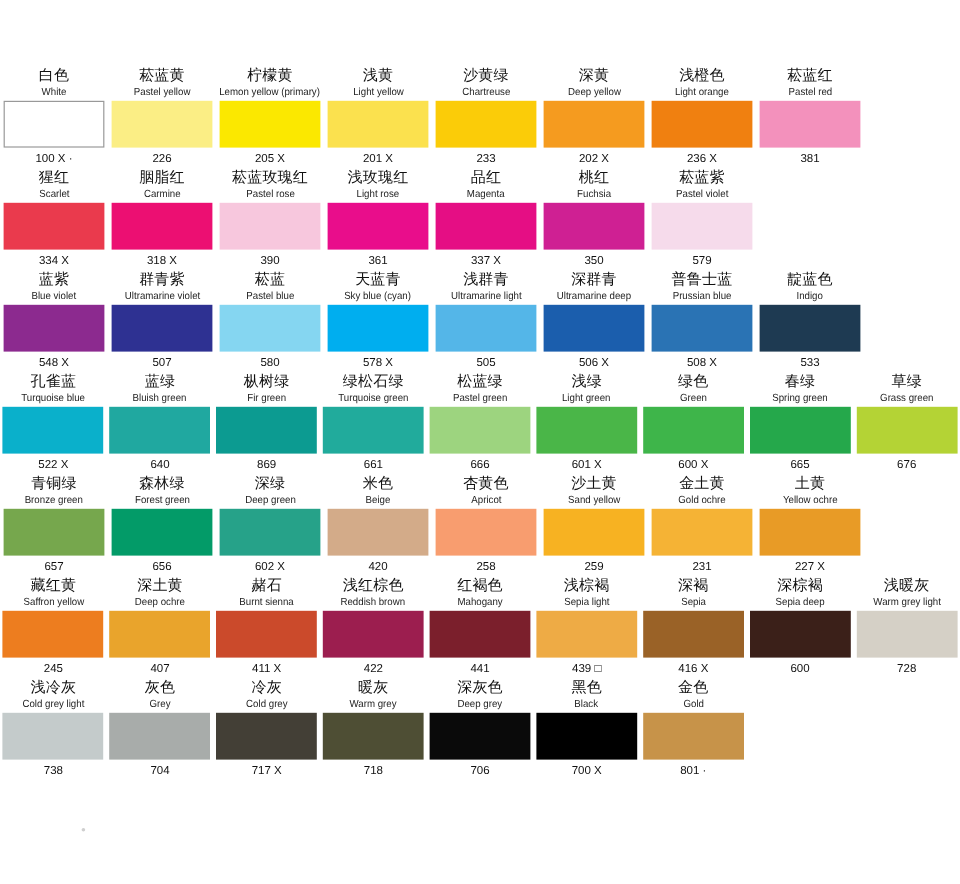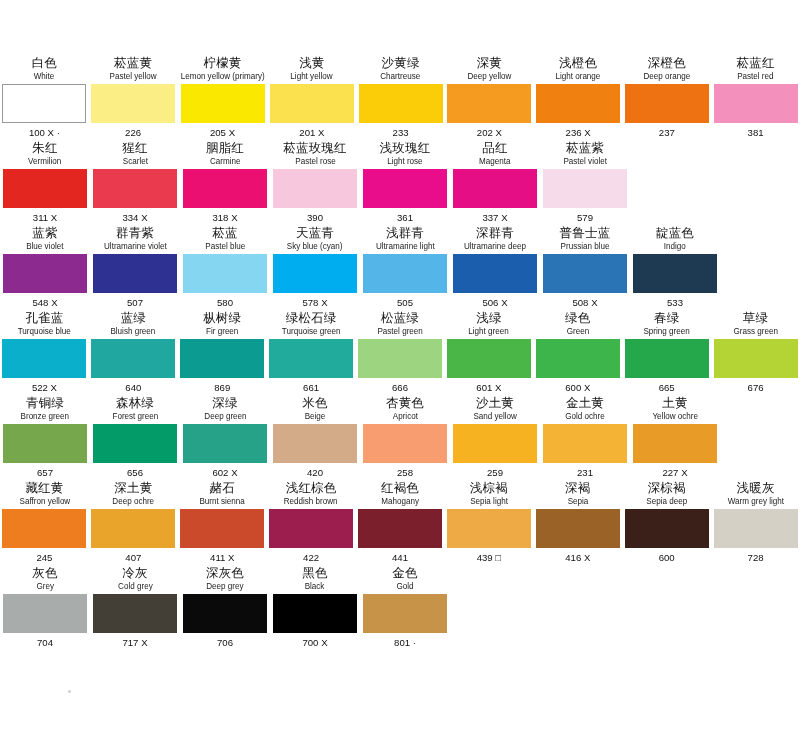--- a/index.html
+++ b/index.html
@@ -127,40 +127,28 @@
         <div class="swatch" style="background-color: rgb(245, 155, 31);"></div>
         <div class="code">202 X</div>
       </div>
       <div class="color-cell">
         <div class="name-cn">浅橙色</div>
         <div class="name-en">Light orange</div>
         <div class="swatch" style="background-color: rgb(240, 128, 16);"></div>
         <div class="code">236 X</div>
       </div>
       <div class="color-cell">
-        <div class="name-cn">深橙色</div>
-        <div class="name-en">Deep orange</div>
-        <div class="swatch" style="background-color: rgb(238, 114, 17);"></div>
-        <div class="code">237</div>
-      </div>
-      <div class="color-cell">
         <div class="name-cn">菘蓝红</div>
         <div class="name-en">Pastel red</div>
         <div class="swatch" style="background-color: rgb(243, 145, 188);"></div>
         <div class="code">381</div>
       </div>
     </div>
     <div class="color-row">
       <div class="color-cell">
-        <div class="name-cn">朱红</div>
-        <div class="name-en">Vermilion</div>
-        <div class="swatch" style="background-color: rgb(227, 38, 32);"></div>
-        <div class="code">311 X</div>
-      </div>
-      <div class="color-cell">
         <div class="name-cn">猩红</div>
         <div class="name-en">Scarlet</div>
         <div class="swatch" style="background-color: rgb(234, 58, 77);"></div>
         <div class="code">334 X</div>
       </div>
       <div class="color-cell">
         <div class="name-cn">胭脂红</div>
         <div class="name-en">Carmine</div>
         <div class="swatch" style="background-color: rgb(236, 15, 114);"></div>
         <div class="code">318 X</div>
@@ -177,20 +165,26 @@
         <div class="swatch" style="background-color: rgb(233, 13, 139);"></div>
         <div class="code">361</div>
       </div>
       <div class="color-cell">
         <div class="name-cn">品红</div>
         <div class="name-en">Magenta</div>
         <div class="swatch" style="background-color: rgb(229, 14, 132);"></div>
         <div class="code">337 X</div>
       </div>
       <div class="color-cell">
+        <div class="name-cn">桃红</div>
+        <div class="name-en">Fuchsia</div>
+        <div class="swatch" style="background-color: rgb(207, 32, 147);"></div>
+        <div class="code">350</div>
+      </div>
+      <div class="color-cell">
         <div class="name-cn">菘蓝紫</div>
         <div class="name-en">Pastel violet</div>
         <div class="swatch" style="background-color: rgb(246, 219, 235);"></div>
         <div class="code">579</div>
       </div>
     </div>
     <div class="color-row">
       <div class="color-cell">
         <div class="name-cn">蓝紫</div>
         <div class="name-en">Blue violet</div>
@@ -397,32 +391,44 @@
       </div>
       <div class="color-cell">
         <div class="name-cn">浅暖灰</div>
         <div class="name-en">Warm grey light</div>
         <div class="swatch" style="background-color: rgb(213, 208, 198);"></div>
         <div class="code">728</div>
       </div>
     </div>
     <div class="color-row">
       <div class="color-cell">
+        <div class="name-cn">浅冷灰</div>
+        <div class="name-en">Cold grey light</div>
+        <div class="swatch" style="background-color: rgb(196, 203, 203);"></div>
+        <div class="code">738</div>
+      </div>
+      <div class="color-cell">
         <div class="name-cn">灰色</div>
         <div class="name-en">Grey</div>
         <div class="swatch" style="background-color: rgb(168, 172, 170);"></div>
         <div class="code">704</div>
       </div>
       <div class="color-cell">
         <div class="name-cn">冷灰</div>
         <div class="name-en">Cold grey</div>
         <div class="swatch" style="background-color: rgb(67, 63, 54);"></div>
         <div class="code">717 X</div>
       </div>
       <div class="color-cell">
+        <div class="name-cn">暖灰</div>
+        <div class="name-en">Warm grey</div>
+        <div class="swatch" style="background-color: rgb(78, 78, 52);"></div>
+        <div class="code">718</div>
+      </div>
+      <div class="color-cell">
         <div class="name-cn">深灰色</div>
         <div class="name-en">Deep grey</div>
         <div class="swatch" style="background-color: rgb(10, 10, 10);"></div>
         <div class="code">706</div>
       </div>
       <div class="color-cell">
         <div class="name-cn">黑色</div>
         <div class="name-en">Black</div>
         <div class="swatch" style="background-color: rgb(0, 0, 0);"></div>
         <div class="code">700 X</div>

